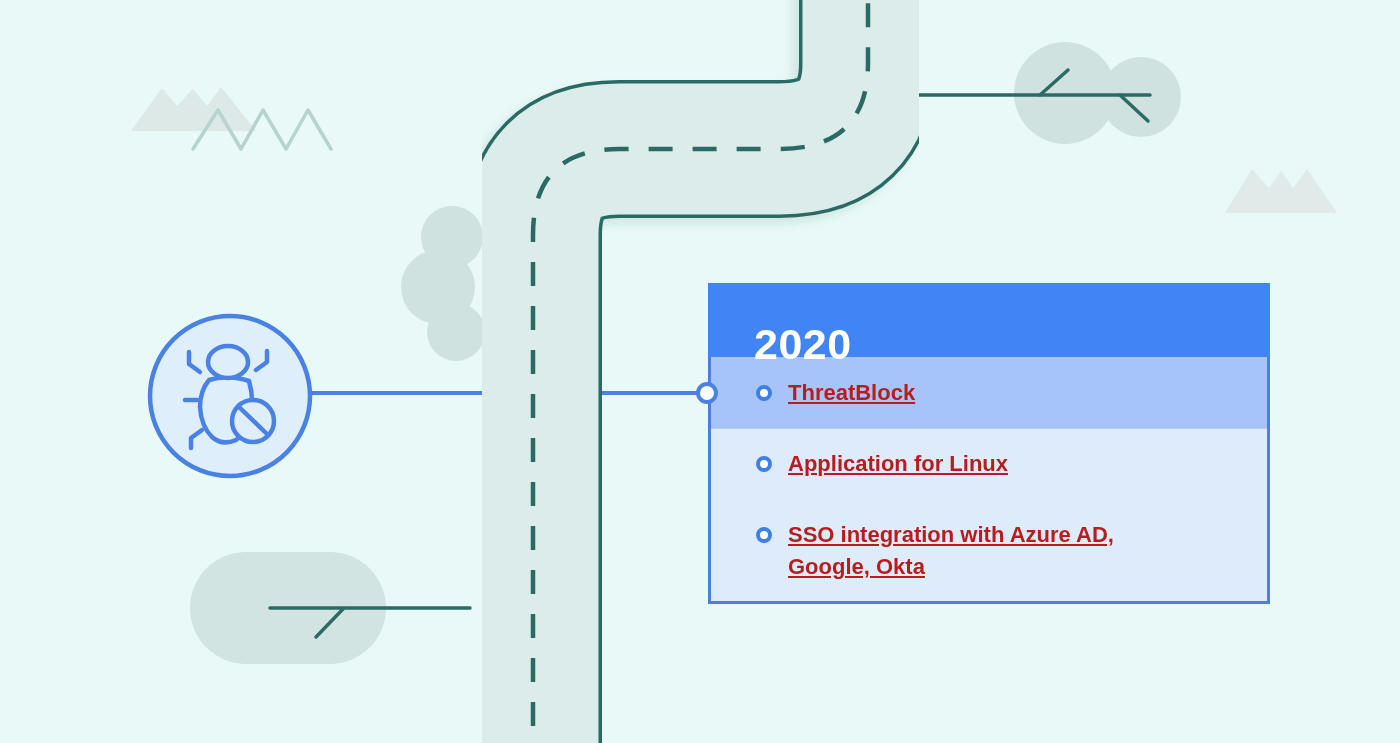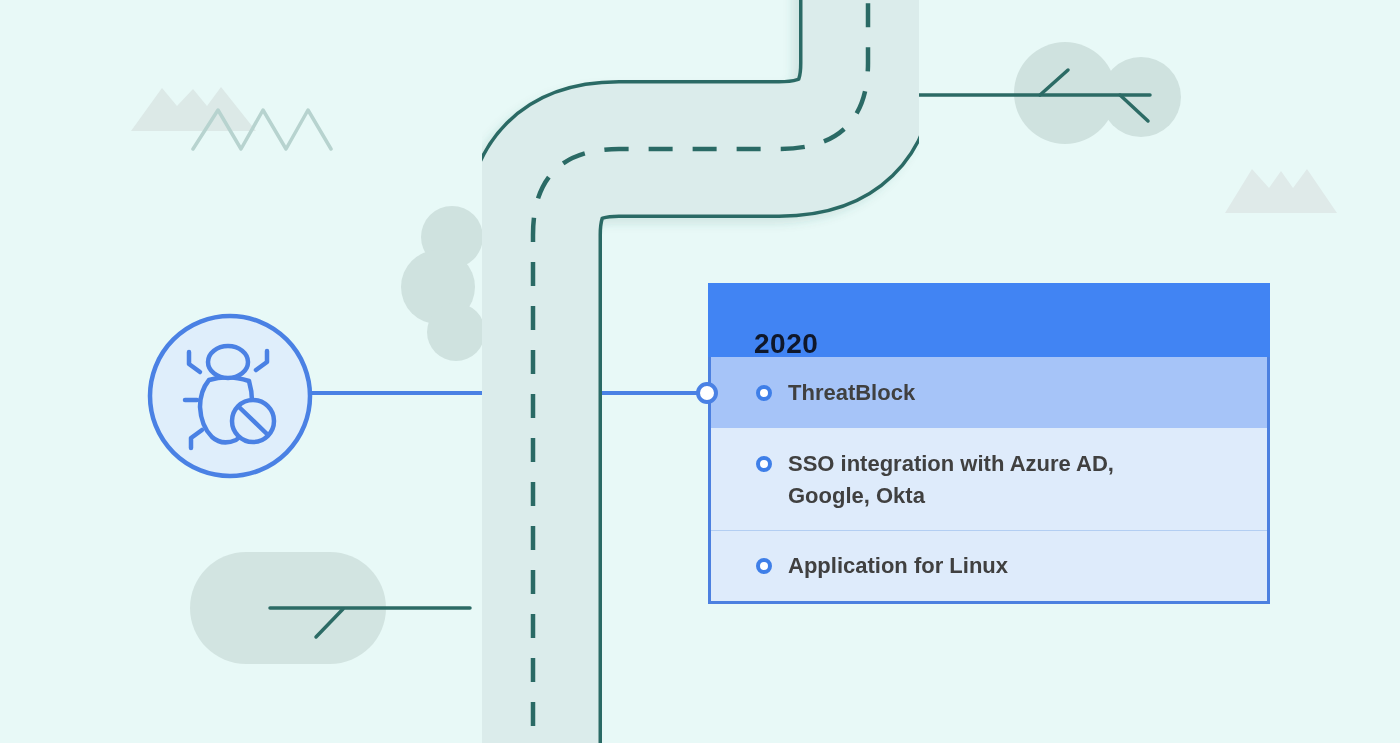--- a/index.html
+++ b/index.html
@@ -23,22 +23,22 @@
   }
   .year-card-header{
     height:74px;
     background:#4184f3;
     display:flex;
     align-items:center;
     padding-left:46px;
     box-sizing:border-box;
   }
   .year-title{
-    color:#0f172a;
-    font-size:28px;
+    color:#ffffff;
+    font-size:43px;
     font-weight:700;
     letter-spacing:0.5px;
     margin-top:48px;
   }
   .year-card-body{
     border-left:3px solid #4c80e0;
     border-right:3px solid #4c80e0;
     border-bottom:3px solid #4c80e0;
     box-sizing:border-box;
   }
@@ -63,23 +63,24 @@
     background:#ffffff;
     border-radius:50%;
     margin-left:45px;
     flex:0 0 auto;
   }
   .milestone-row.multi .bullet{margin-top:8px;}
   .milestone-label{
     margin-left:16px;
     font-size:22px;
     font-weight:600;
-    color:#404040;
+    color:#b91c1c;
     line-height:32px;
     white-space:pre-line;
+    text-decoration:underline;
   }
   
   .timeline-node-dot{
     position:absolute;
     left:696px;
     top:382px;
     width:14px;height:14px;
     border:4px solid #4a81e4;
     background:#ffffff;
     border-radius:50%;
@@ -155,27 +156,27 @@
 
   <div class="year-card">
     <div class="year-card-header">
       <span class="year-title">2020</span>
     </div>
     <div class="year-card-body">
       <div class="milestone-row highlight">
         <span class="bullet"></span>
         <span class="milestone-label">ThreatBlock</span>
       </div>
+      <div class="milestone-row sep">
+        <span class="bullet"></span>
+        <span class="milestone-label">Application for Linux</span>
+      </div>
       <div class="milestone-row multi">
         <span class="bullet"></span>
         <span class="milestone-label">SSO integration with Azure AD,
 Google, Okta</span>
-      </div>
-      <div class="milestone-row sep">
-        <span class="bullet"></span>
-        <span class="milestone-label">Application for Linux</span>
       </div>
     </div>
   </div>
 
   <div class="timeline-node-dot"></div>
 
 </div>
 
 </body></html>

